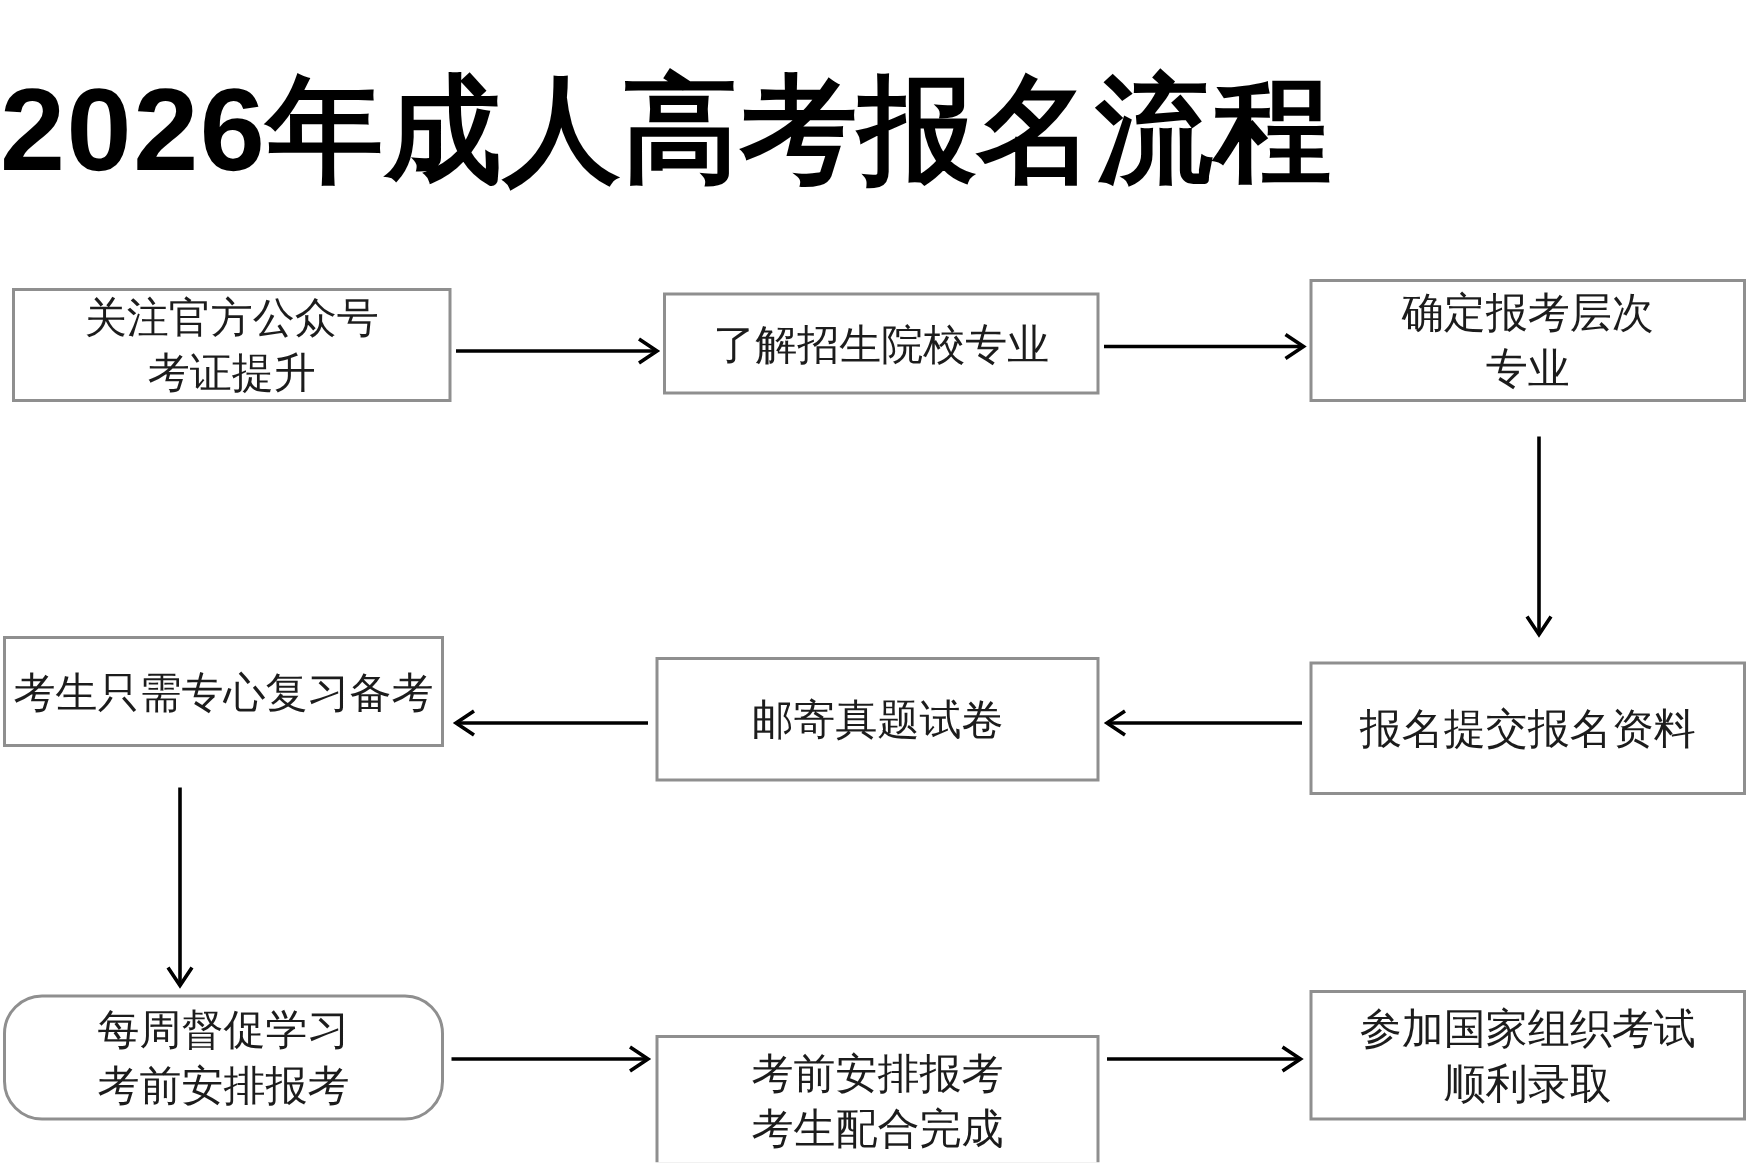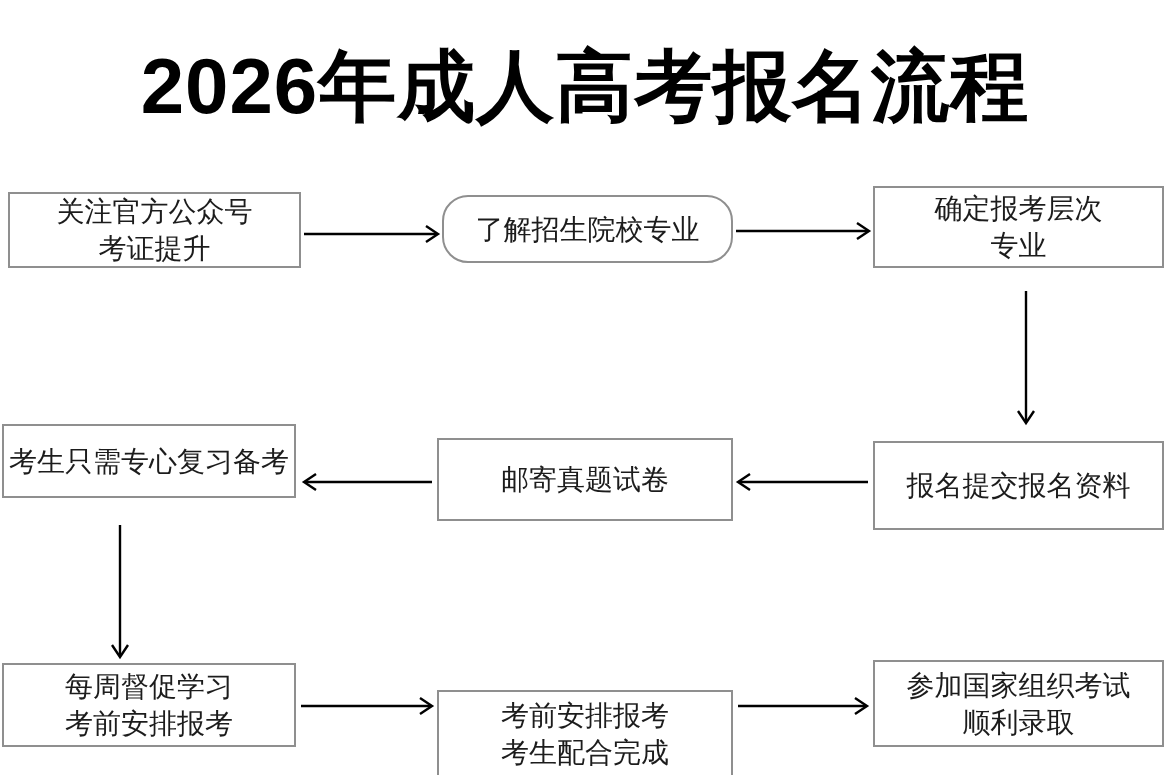--- a/index.html
+++ b/index.html
@@ -9,21 +9,20 @@
     height: 775px;
     background: #ffffff;
     font-family: "Liberation Sans", sans-serif;
     overflow: hidden;
   }
   .page-title {
     position: absolute;
     top: 36px;
     left: 0;
     width: 100%;
-    text-align: center;
     font-size: 78px;
     font-weight: 900;
     color: #000000;
     letter-spacing: 1px;
     line-height: 100px;
     white-space: nowrap;
   }
   .flow-node {
     position: absolute;
     box-sizing: border-box;
@@ -44,26 +43,26 @@
   .arrow svg { display: block; }
   .arrow line, .arrow polyline {
     stroke: #000000;
     stroke-width: 2.4;
     fill: none;
     stroke-linecap: butt;
     stroke-linejoin: miter;
   }
   
   #node-1 { left: 8px;   top: 192px; width: 293px; height: 76px; }
-  #node-2 { left: 442px; top: 195px; width: 291px; height: 68px; border-radius: 26px; }
+  #node-2 { left: 442px; top: 195px; width: 291px; height: 68px; }
   #node-3 { left: 873px; top: 186px; width: 291px; height: 82px; }
   #node-4 { left: 873px; top: 441px; width: 291px; height: 89px; }
   #node-5 { left: 437px; top: 438px; width: 296px; height: 83px; }
   #node-6 { left: 2px;   top: 424px; width: 294px; height: 74px; }
-  #node-7 { left: 2px;   top: 663px; width: 294px; height: 84px; }
+  #node-7 { left: 2px;   top: 663px; width: 294px; height: 84px; border-radius: 26px; }
   #node-8 { left: 437px; top: 690px; width: 296px; height: 87px; }
   #node-9 { left: 873px; top: 660px; width: 291px; height: 87px; }
   
   #arrow-1 { left: 303px;  top: 223px; }
   #arrow-2 { left: 735px;  top: 220px; }
   #arrow-3 { left: 1015px; top: 290px; }
   #arrow-4 { left: 735px;  top: 471px; }
   #arrow-5 { left: 301px;  top: 471px; }
   #arrow-6 { left: 109px;  top: 524px; }
   #arrow-7 { left: 300px;  top: 695px; }

